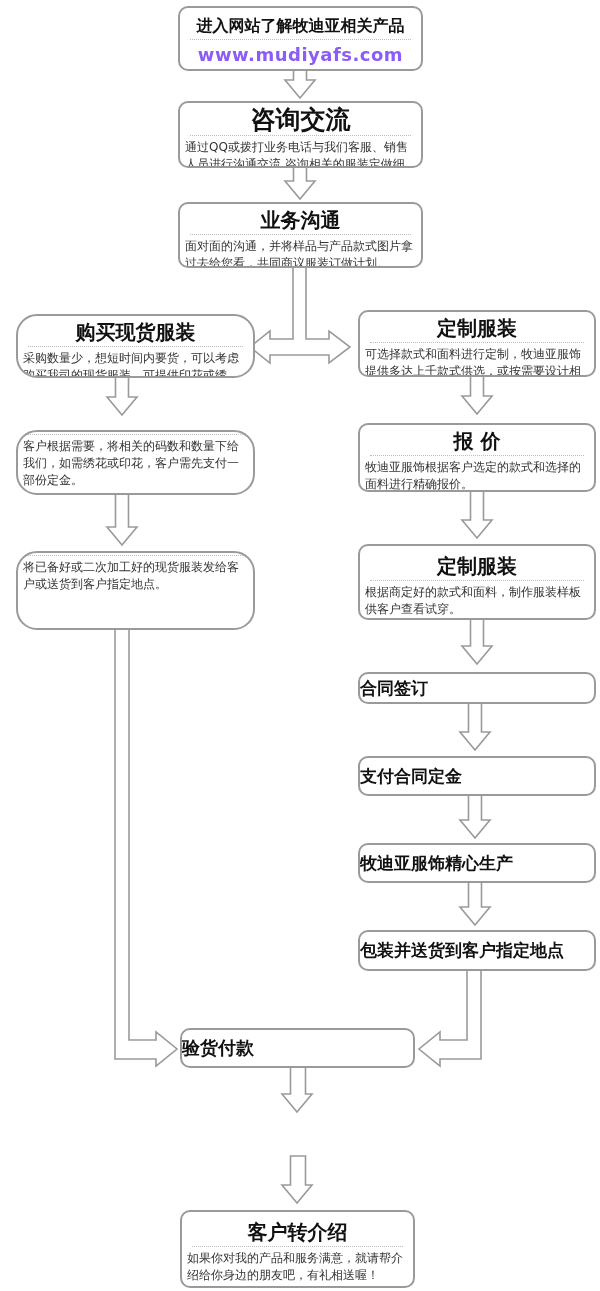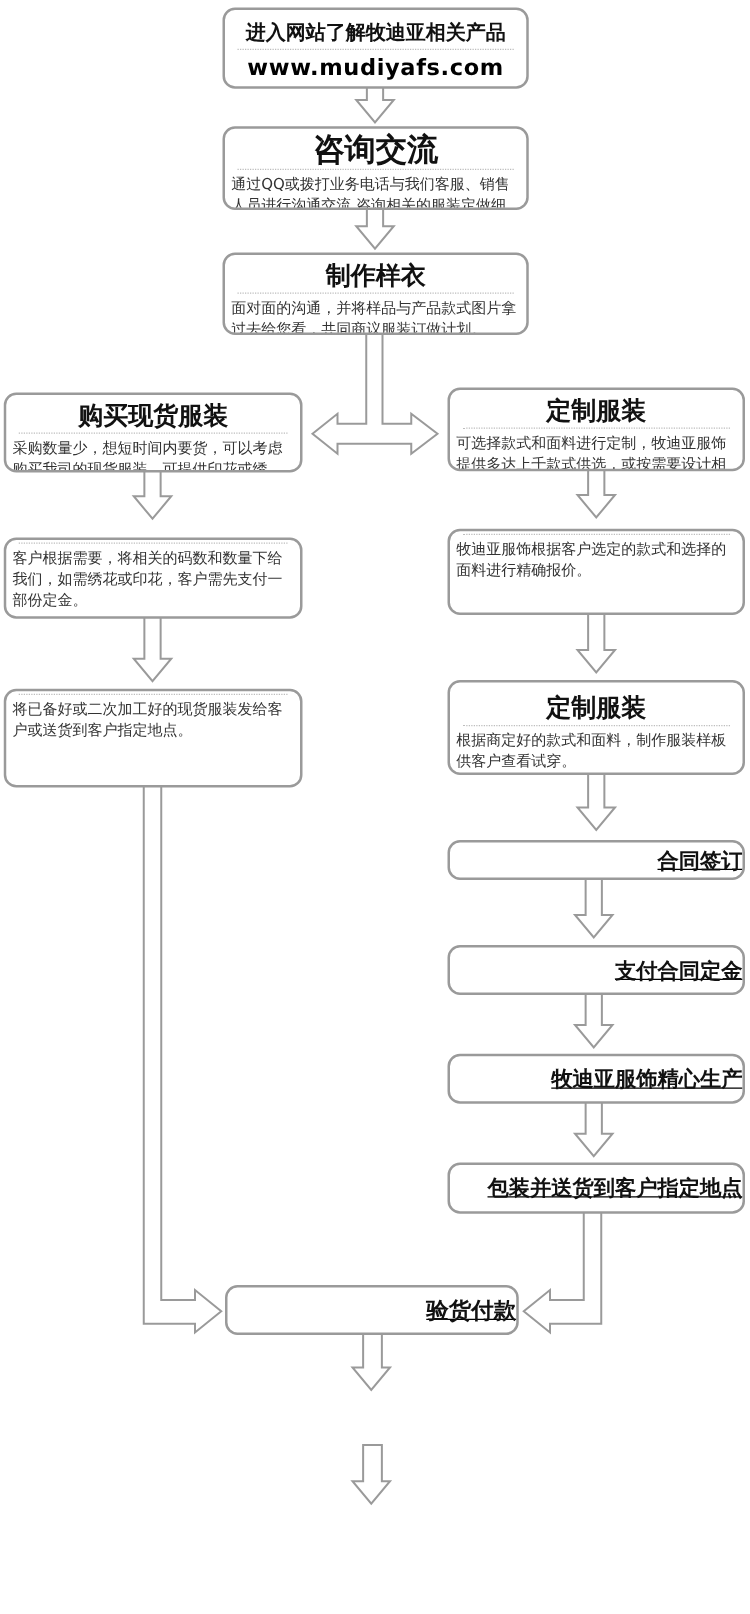--- a/index.html
+++ b/index.html
@@ -15,30 +15,30 @@
   .box{
     position:absolute;box-sizing:border-box;
     background:#ffffff;border:2px solid #9a9a9a;border-radius:10px;
     overflow:hidden;
   }
   .t{font-weight:bold;color:#111111;text-align:center;white-space:nowrap;}
   .t16{font-size:16px;line-height:22px;padding-top:7px;}
   .t26{font-size:25px;line-height:27px;padding-top:3px;}
   .t20{font-size:20px;line-height:24px;padding-top:4px;}
   .pt8{padding-top:8px;}
-  .url{font-size:18px;font-weight:bold;color:#000000;text-align:center;letter-spacing:0.5px;line-height:24px;}
+  .url{font-size:18px;font-weight:bold;color:#8b5cf6;text-align:center;letter-spacing:0.5px;line-height:24px;}
   .divider{border-top:1px dotted #bdbdbd;margin:2px 10px 3px 10px;height:0;}
   .d{font-size:12px;line-height:17px;color:#333333;text-align:left;padding:0 5px;}
-  .small{display:flex;align-items:center;justify-content:flex-end;text-decoration:underline;}
+  .small{display:flex;align-items:center;justify-content:flex-start;}
   .small .t{padding:0;}
   .t17{font-size:17px;}
   .t18{font-size:18px;}
   
   .col-mid{left:178px;width:245px;}
-  .col-left{left:3px;width:239px;}
+  .col-left{left:16px;width:239px;border-radius:21px;}
   .col-right{left:358px;width:238px;}
   .col-bottom{left:180px;width:235px;}
 </style>
 </head>
 <body>
 
 <div id="canvas">
 
   <svg id="connectors" viewBox="0 0 600 1291" xmlns="http://www.w3.org/2000/svg" aria-hidden="true">
 
@@ -67,21 +67,21 @@
     <div class="url">www.mudiyafs.com</div>
   </div>
 
   <div class="box col-mid" style="top:101px;height:67px">
     <div class="t t26">咨询交流</div>
     <div class="divider"></div>
     <div class="d">通过QQ或拨打业务电话与我们客服、销售人员进行沟通交流,咨询相关的服装定做细节。</div>
   </div>
 
   <div class="box col-mid" style="top:202px;height:66px">
-    <div class="t t20">制作样衣</div>
+    <div class="t t20">业务沟通</div>
     <div class="divider"></div>
     <div class="d">面对面的沟通，并将样品与产品款式图片拿过去给您看，共同商议服装订做计划。</div>
   </div>
 
   <div class="box col-left" style="top:314px;height:64px">
     <div class="t t20">购买现货服装</div>
     <div class="divider"></div>
     <div class="d">采购数量少，想短时间内要货，可以考虑购买我司的现货服装，可提供印花或绣花。</div>
   </div>
 
@@ -95,20 +95,21 @@
     <div class="d">将已备好或二次加工好的现货服装发给客户或送货到客户指定地点。</div>
   </div>
 
   <div class="box col-right" style="top:310px;height:67px">
     <div class="t t20">定制服装</div>
     <div class="divider"></div>
     <div class="d">可选择款式和面料进行定制，牧迪亚服饰提供多达上千款式供选，或按需要设计相关款式。</div>
   </div>
 
   <div class="box col-right" style="top:423px;height:69px">
+    <div class="t t20">报 价</div>
     <div class="divider"></div>
     <div class="d">牧迪亚服饰根据客户选定的款式和选择的面料进行精确报价。</div>
   </div>
 
   <div class="box col-right" style="top:544px;height:76px">
     <div class="t t20 pt8">定制服装</div>
     <div class="divider"></div>
     <div class="d">根据商定好的款式和面料，制作服装样板供客户查看试穿。</div>
   </div>
 
@@ -126,14 +127,19 @@
 
   <div class="box col-bottom small" style="top:1028px;height:40px">
     <div class="t t18">验货付款</div>
   </div>
 
   <div class="box col-right small" style="top:930px;height:41px">
     <div class="t t17">包装并送货到客户指定地点</div>
   </div>
 
 
+  <div class="box col-bottom" style="top:1210px;height:78px">
+    <div class="t t20 pt8">客户转介绍</div>
+    <div class="divider"></div>
+    <div class="d">如果你对我的产品和服务满意，就请帮介绍给你身边的朋友吧，有礼相送喔！</div>
+  </div>
 
 </div>
 
 </body></html>

